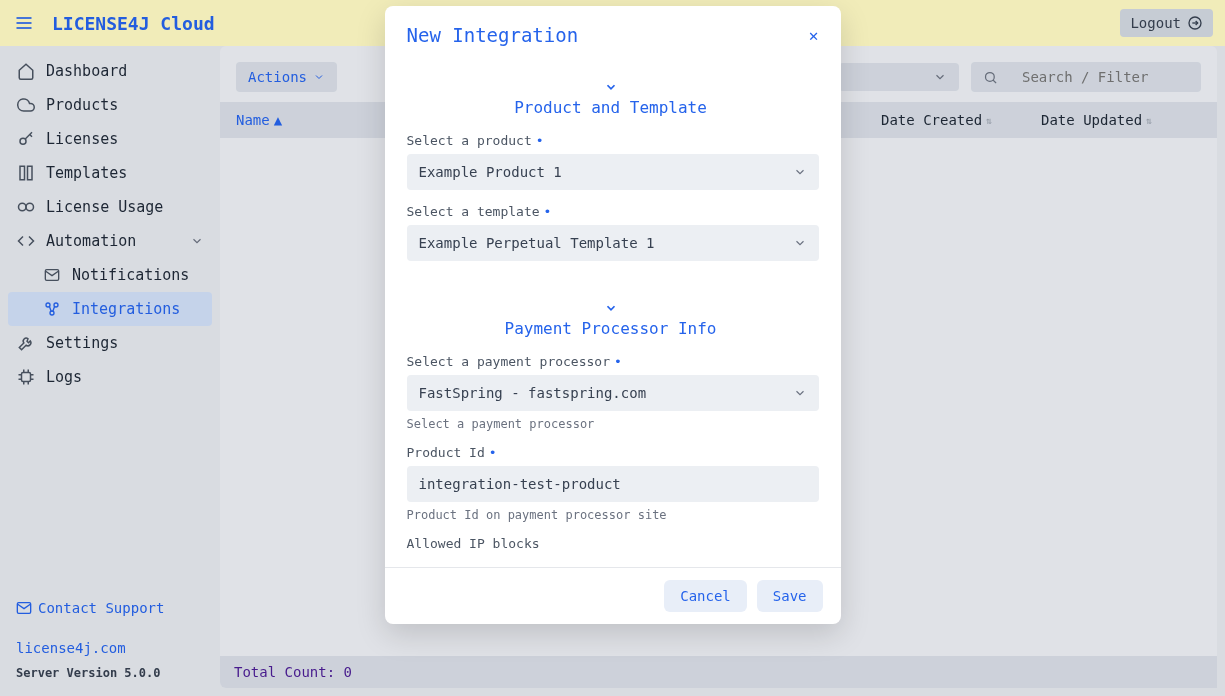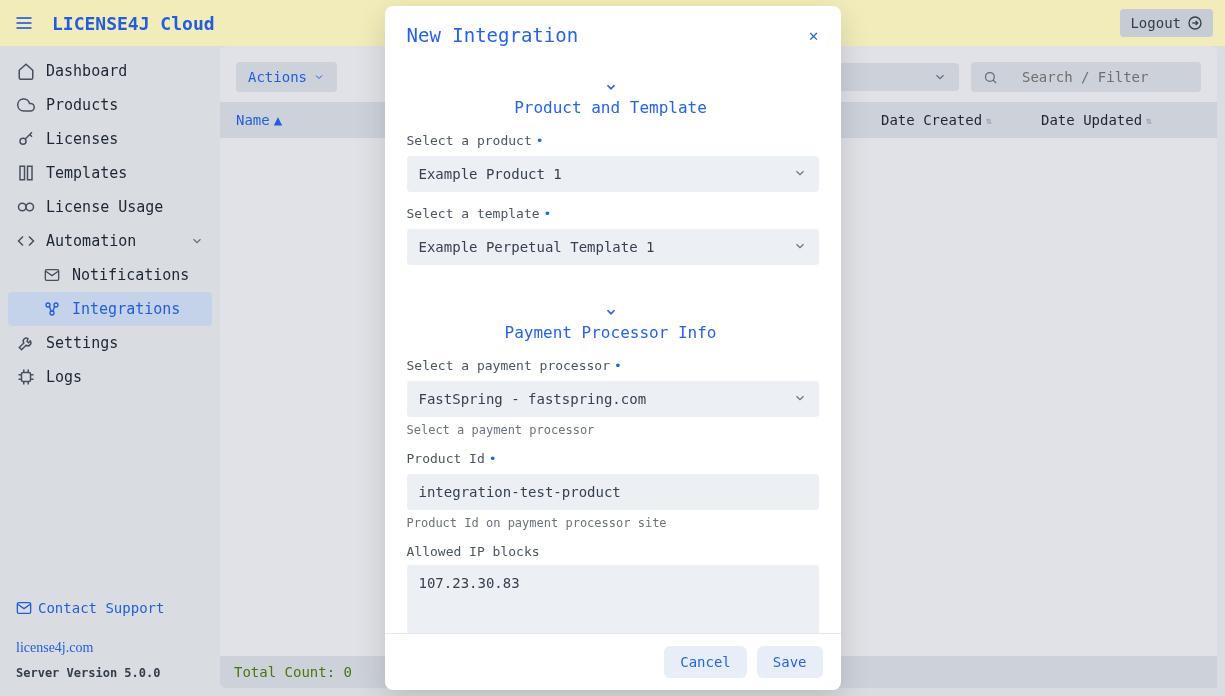--- a/index.html
+++ b/index.html
@@ -106,21 +106,20 @@
   align-items: center;
   gap: 6px;
   margin-bottom: 24px;
   font-size: 14px;
 }
 .footer-link {
   color: #2563eb;
   margin-bottom: 10px;
   cursor: pointer;
   font-size: 14px;
-  font-family: Liberation Serif, serif;
 }
 .footer-ver {
   font-size: 12px;
   color: #374151;
   font-weight: 600;
 }
 
 
 .main {
   flex: 1;
@@ -194,21 +193,21 @@
 .col-name { flex: 0 0 330px; color: #2563eb; display:flex; align-items:center; gap:4px;}
 .col-created { flex: 0 0 160px; margin-left: auto; display:flex; align-items:center; gap:4px;}
 .col-updated { flex: 0 0 160px; display:flex; align-items:center; gap:4px;}
 .sort-ic { font-size: 10px; color:#9ca3af; }
 
 .table-body { flex: 1; }
 .table-foot {
   padding: 8px 14px;
   background: #d8dde6;
   font-size: 14px;
-  color: #4d7c0f;
+  color: #4c1d95;
   border-bottom-left-radius: 6px;
 }
 
 
 .modal-backdrop {
   position: absolute;
   inset: 0;
   background: rgba(0,0,0,0.05);
   display: flex;
   justify-content: center;
@@ -268,21 +267,21 @@
 .select-ctl, .text-ctl {
   width: 100%;
   background: #eceff3;
   border: none;
   border-radius: 4px;
   padding: 10px 12px;
   font-family: inherit;
   font-size: 14px;
   color: #374151;
   display: flex;
-  margin-top: 8px;
+  align-items: center;
 }
 .select-ctl { cursor: pointer; }
 .select-ctl .chev { margin-left: auto; color:#6b7280; }
 .help-text {
   font-size: 12px;
   color: #6b7280;
   margin-top: 6px;
 }
 .textarea-ctl {
   width: 100%;
@@ -581,20 +580,19 @@
           <span class="req-dot">•</span>
       </div>
       <div class="text-ctl">
         <span>integration-test-product</span>
       </div>
       <div class="help-text">Product Id on payment processor site</div>
 
       <div class="field-label">
         <span>Allowed IP blocks</span>
       </div>
-      <textarea class="textarea-ctl" style="">107.23.30.83</textarea>
     </div>
     <div class="modal-foot">
       <button class="btn">Cancel</button>
       <button class="btn">Save</button>
     </div>
   </div>
 </div>
 
 </body></html>

